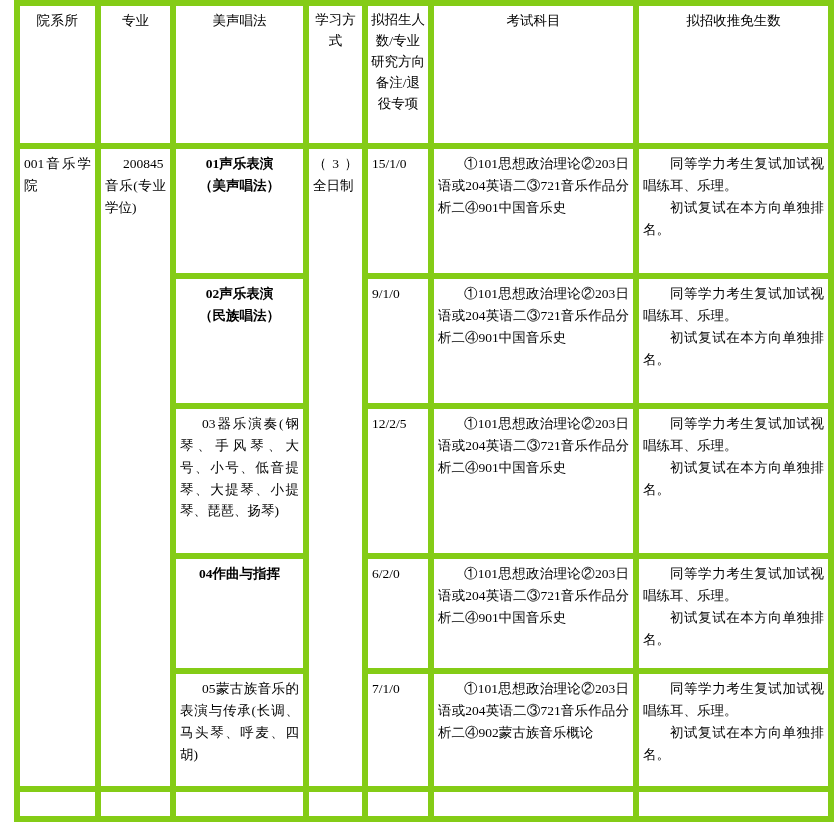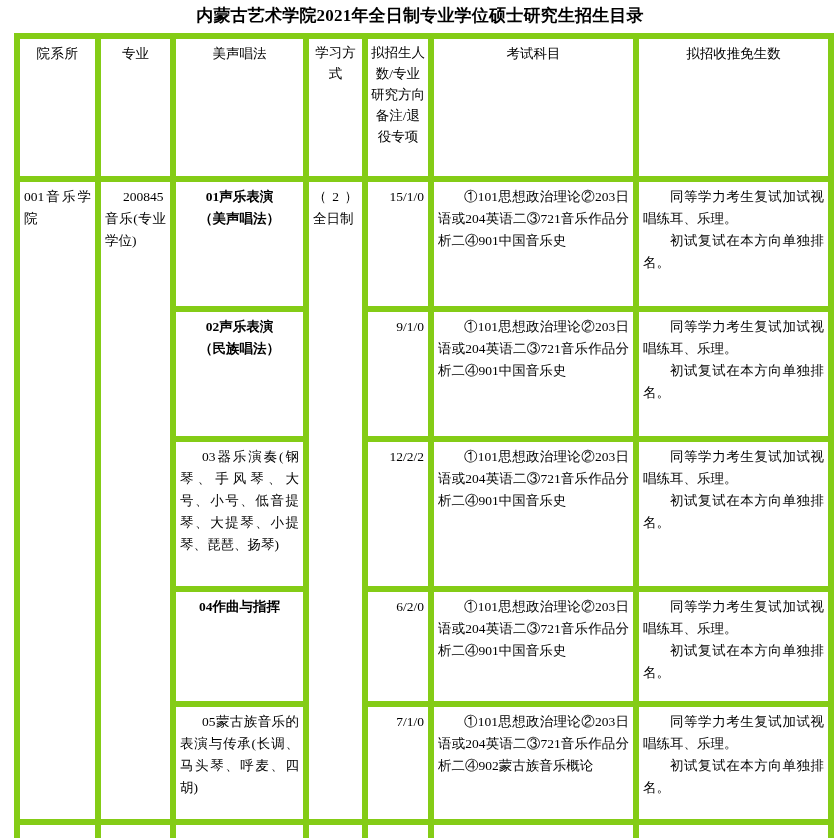--- a/index.html
+++ b/index.html
@@ -113,21 +113,21 @@
   }
   td.cell-dir .lead { text-indent: 22px; display: block; }
   td.cell-dir.centered {
     text-align: center;
     text-align-last: center;
     font-weight: bold;
   }
   td.cell-dir.centered .lead { text-indent: 0; }
 
   td.cell-quota {
-    text-align: right;
+    text-align: left;
     font-size: 13px;
     padding-top: 5px;
   }
 
   td.cell-exam {
     text-align: justify;
     text-align-last: left;
     font-size: 13.5px;
     padding-top: 5px;
   }
@@ -150,21 +150,20 @@
   tr.r2 td { height: 150px; }
   tr.r3 td { height: 115px; margin-top: 41px; }
   tr.r4 td { height: 118px; }
   tr.r-empty td { height: 30px; }
 </style>
 </head>
 <body>
 
 <div class="page">
 
-  <div class="doc-title">内蒙古艺术学院2021年全日制专业学位硕士研究生招生目录</div>
 
   <table class="catalog">
     <colgroup>
       <col class="c-dept">
         <col class="c-major">
         <col class="c-dir">
         <col class="c-mode">
       <col class="c-quota">
         <col class="c-exam">
         <col class="c-remark">
@@ -181,21 +180,21 @@
         <td>拟招收推免生数</td>
       </tr>
     </thead>
 
     <tbody>
 
       <tr class="r0">
         <td class="cell-dept" rowspan="5">001音乐学院</td>
         <td class="cell-major" rowspan="5"><span class="lead">200845</span><span>音乐(专业学位)</span></td>
         <td class="cell-dir centered"><span class="lead">01声乐表演</span><span>（美声唱法）</span></td>
-        <td class="cell-mode" rowspan="5"><span>（2）全日制</span></td>
+        <td class="cell-mode" rowspan="5"><span>（3）全日制</span></td>
         <td class="cell-quota">15/1/0</td>
         <td class="cell-exam">
             <span class="lead">①101思想政治理论②203日语或204英语二③721音乐作品分析二④901中国音乐史</span>
           </td>
         <td class="cell-remark">
           <p>同等学力考生复试加试视唱练耳、乐理。</p>
           <p>初试复试在本方向单独排名。</p>
         </td>
       </tr>
 
@@ -208,21 +207,21 @@
         <td class="cell-remark">
           <p>同等学力考生复试加试视唱练耳、乐理。</p>
           <p>初试复试在本方向单独排名。</p>
         </td>
       </tr>
 
       <tr class="r2">
         <td class="cell-dir">
             <span class="lead">03器乐演奏(钢琴、手风琴、大号、小号、低音提琴、大提琴、小提琴、琵琶、扬琴)</span>
           </td>
-        <td class="cell-quota">12/2/2</td>
+        <td class="cell-quota">12/2/5</td>
         <td class="cell-exam">
             <span class="lead">①101思想政治理论②203日语或204英语二③721音乐作品分析二④901中国音乐史</span>
           </td>
         <td class="cell-remark">
           <p>同等学力考生复试加试视唱练耳、乐理。</p>
           <p>初试复试在本方向单独排名。</p>
         </td>
       </tr>
 
       <tr class="r3">

